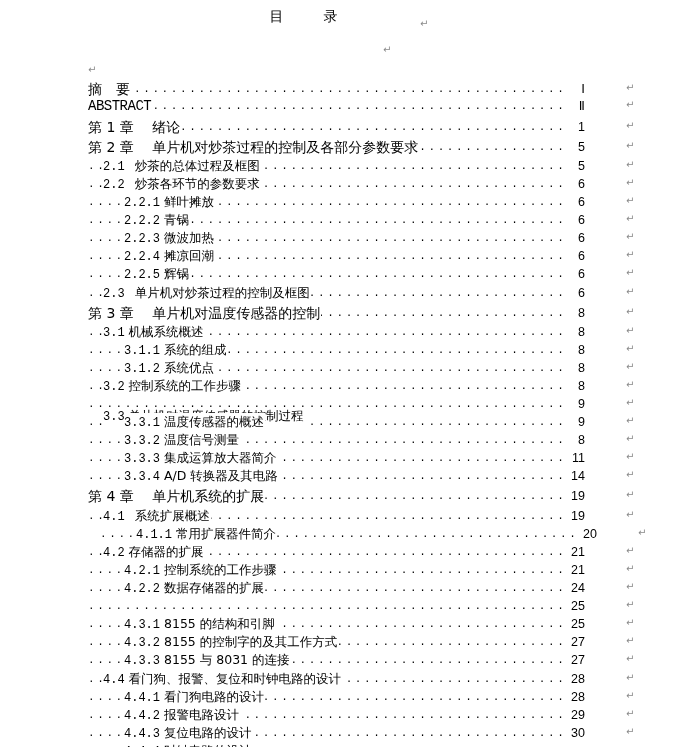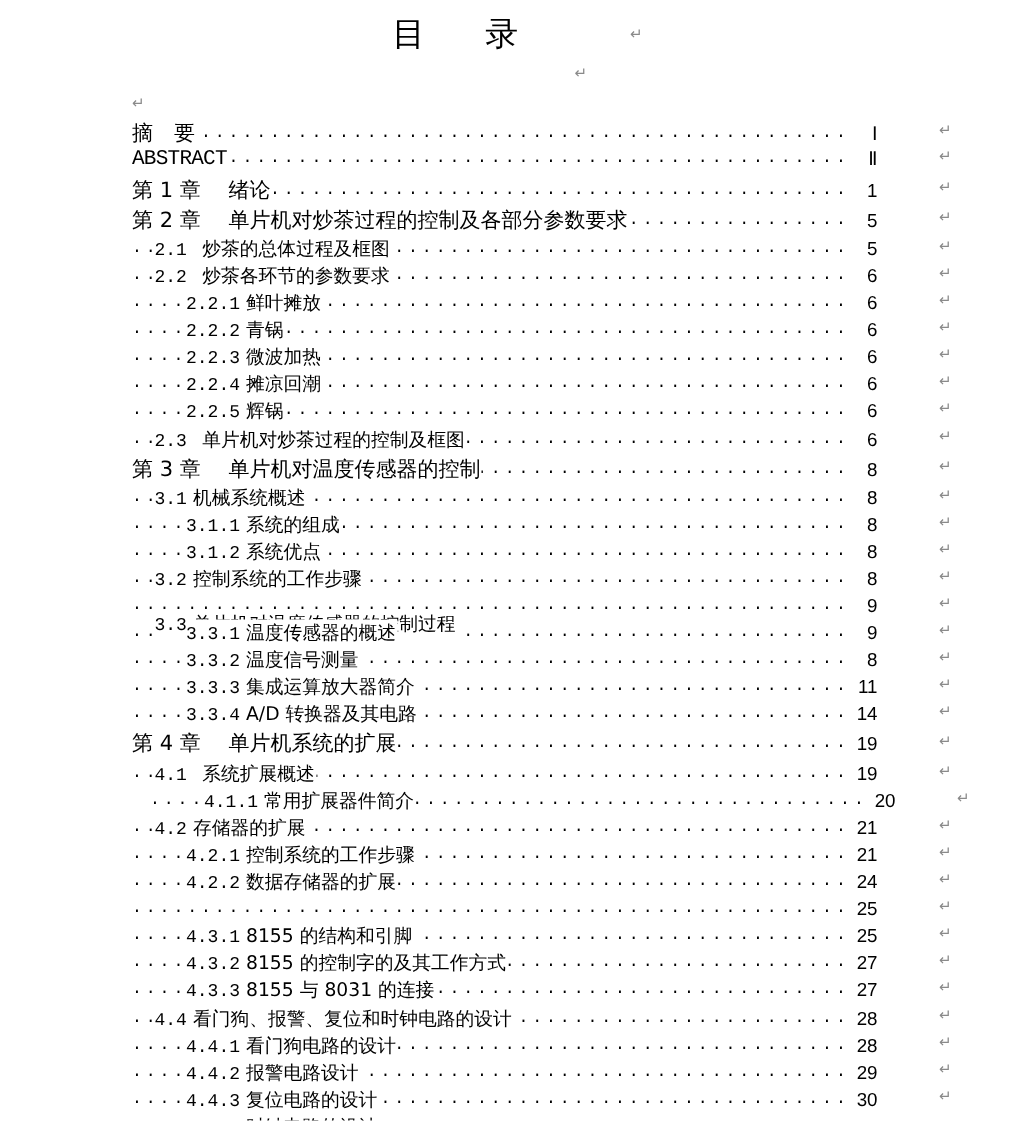--- a/index.html
+++ b/index.html
@@ -3,21 +3,21 @@
 <meta charset="utf-8">
 <style>
   html, body { margin: 0; padding: 0; }
   body {
     width: 686px; height: 747px; overflow: hidden;
     background: #ffffff; position: relative;
     font-family: "DejaVu Sans", sans-serif; color: #000;
   }
   .title {
     position: absolute; top: 8px; left: 0; width: 607px;
-    text-align: center; font-size: 22px; letter-spacing: 0;
+    text-align: center; font-size: 14px; letter-spacing: 0;
     font-family: "DejaVu Sans", sans-serif;
   }
   .title .c1 { display: inline-block; margin-right: 40px; }
   .pm { color: #8a8a8a; font-size: 10px; font-family: "DejaVu Sans", sans-serif; }
   .pm-title { position: absolute; left: 420px; top: 18px; }
   .pm-blank1 { position: absolute; left: 383px; top: 44px; }
   .pm-blank2 { position: absolute; left: 88px; top: 64px; }
   .toc { position: absolute; left: 0; top: 0; width: 686px; }
   .entry {
     position: absolute; left: 0; width: 647px; height: 18px;

